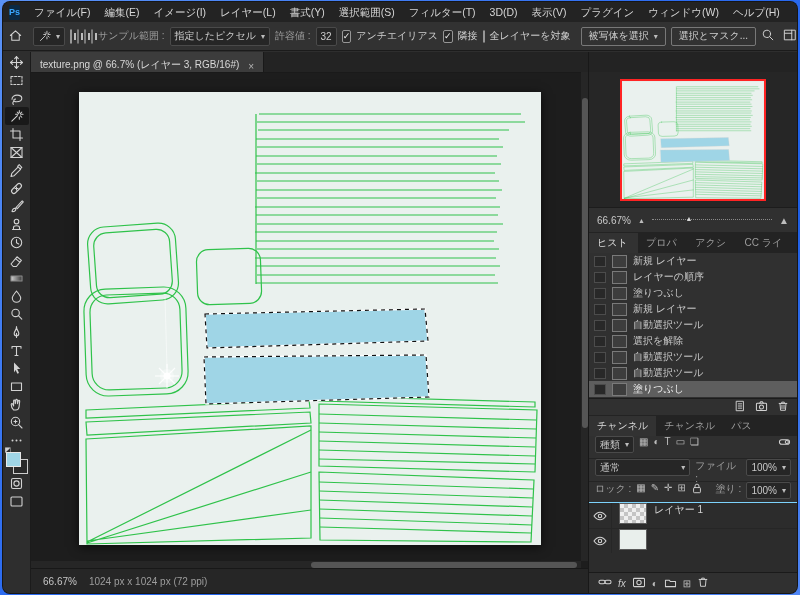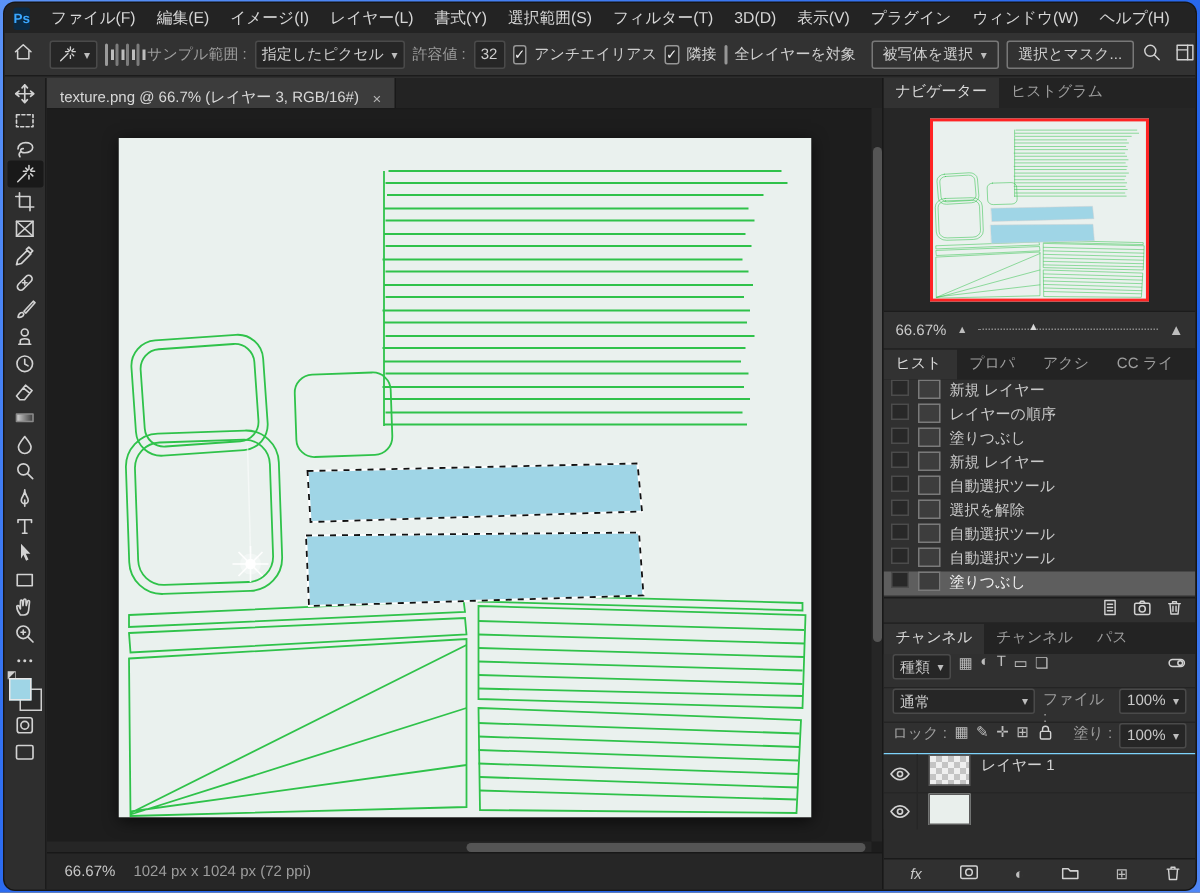--- a/index.html
+++ b/index.html
@@ -77,21 +77,21 @@
   .navthumb{width:146px;height:122px;border:2px solid #ff2424;box-sizing:border-box;background:#eaf1ee}
   .navfoot{position:absolute;bottom:0;left:0;right:0;height:24px;background:#303030;border-top:1px solid #1c1c1c;
            display:flex;align-items:center;font-size:10px;color:#c9c9c9;gap:7px;padding:0 8px}
   .navtrack{flex:1;height:1px;border-top:1px dotted #8a8a8a;position:relative}
   .navhandle{position:absolute;left:28%;top:-5px;font-size:7px;color:#d9d9d9}
   .tri{font-size:7px;color:#bdbdbd}
   .tri.big{font-size:10px}
 
   
   .hlist{position:absolute;top:20px;left:0;right:0;bottom:16px;background:#303030;overflow:hidden}
-  .hrow{height:16px;display:flex;font-size:10px;color:#c9c9c9;gap:6px;padding-left:5px}
+  .hrow{height:16px;display:flex;align-items:center;font-size:10px;color:#c9c9c9;gap:6px;padding-left:5px}
   .hrow.sel{background:#5e5e5e;color:#f0f0f0}
   .srcbox{width:10px;height:9px;border:1px solid #4c4c4c;background:#282828;flex:none}
   .hicon{width:13px;height:11px;border:1px solid #7a7a7a;background:#3d3d3d;flex:none}
   .hfoot{position:absolute;bottom:0;left:0;right:0;height:16px;background:#303030;border-top:1px solid #1c1c1c;
          display:flex;align-items:center;justify-content:flex-end;gap:9px;padding-right:8px}
 
   
   .lrowhdr{display:flex;align-items:flex-start;font-size:10px;color:#c9c9c9;gap:5px;padding:0 6px;background:#303030}
   .lfilter{height:22px;border-bottom:1px solid #242424}
   .lblend{height:22px;border-bottom:1px solid #242424}
@@ -100,21 +100,21 @@
   .llist{background:#2c2c2c}
   .lrow{height:25px;display:flex;align-items:flex-start;gap:7px;font-size:10px;color:#d2d2d2;border-bottom:1px solid #262626}
   .lrow.sel{background:#4a4a4a}
   .eyebox{width:22px;height:100%;display:flex;align-items:center;justify-content:center;border-right:1px solid #262626;flex:none}
   .thumb{width:26px;height:19px;border:1px solid #5a5a5a;flex:none;position:relative;overflow:hidden;
          background:repeating-conic-gradient(#c4c4c4 0 25%,#efefef 0 50%) 0 0/8px 8px}
   .thumb .bar{position:absolute;left:3px;right:3px;height:4px;background:#9fd5e6}
   .thumb.flat{background:#e9efec}
   .lrow.partial{height:24px;border-bottom:none}
   .lfoot{position:absolute;bottom:0;left:0;right:0;height:20px;background:#303030;border-top:1px solid #1a1a1a;
-         display:flex;align-items:center;justify-content:flex-end;gap:24px;padding:0 9px;font-size:10px;color:#c3c3c3}
+         display:flex;align-items:center;gap:6px;padding:0 9px;font-size:10px;color:#c3c3c3}
   .fx{font-style:italic;font-size:10px;color:#c9c9c9}
   .mini-dd{background:#262626;border:1px solid #4a4a4a;border-radius:2px;height:15px;
            display:inline-flex;align-items:center;gap:5px;padding:0 4px}
   .dim{color:#9d9d9d}
 </style>
 </head>
 <body>
 
 <svg width="0" height="0" style="position:absolute">
   <defs>
@@ -401,24 +401,20 @@
       </div>
     <div class="statusbar">
       <span>66.67%</span>
       <span class="dim">1024 px x 1024 px (72 ppi)</span>
     </div>
   </div>
 
   <div class="rcol">
 
     <div class="panel" id="p-nav">
-      <div class="ptabs">
-        <span class="ptab on">ナビゲーター</span>
-        <span class="ptab">ヒストグラム</span>
-      </div>
       <div class="navbody">
         <div class="navthumb">
           <svg viewBox="0 0 462 453" width="142" height="118" preserveAspectRatio="none">
               <use href="#art"></use>
             </svg>
         </div>
       </div>
       <div class="navfoot">
         <span>66.67%</span>
         <span class="tri">▲</span>

